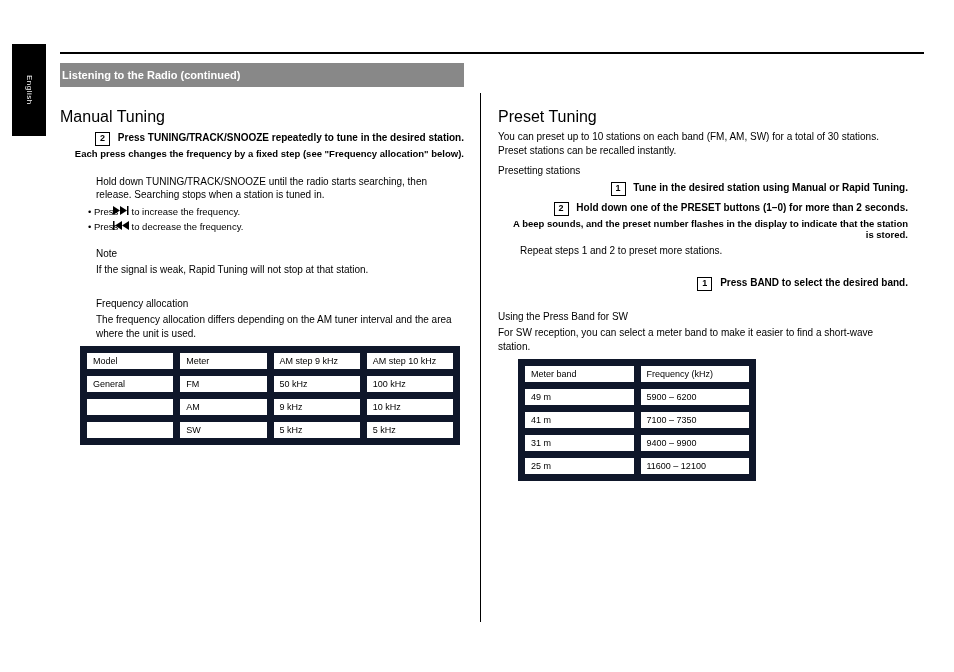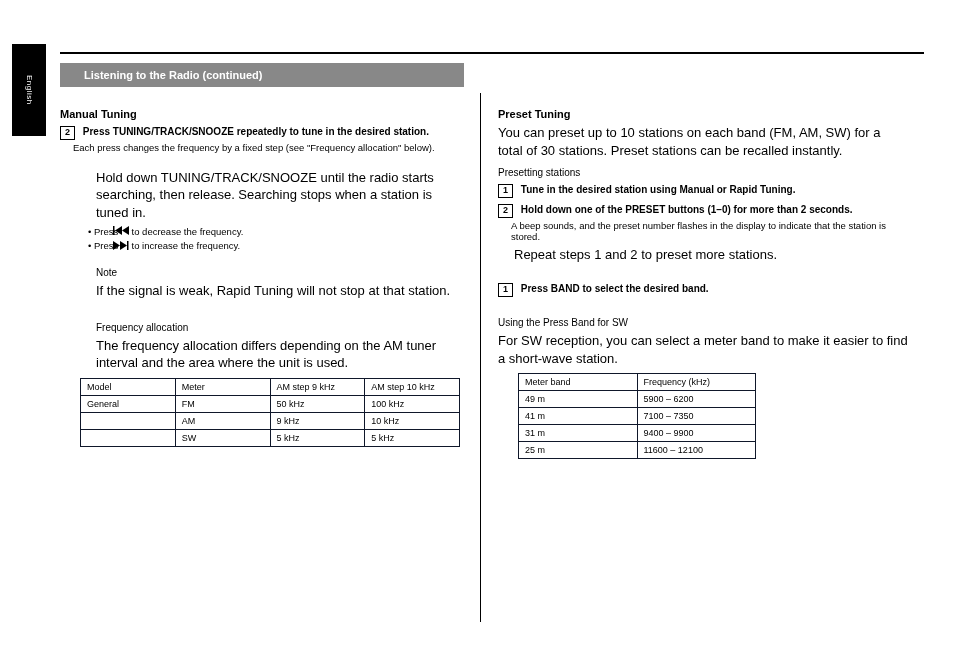--- a/index.html
+++ b/index.html
@@ -54,82 +54,83 @@
     left: 60px;
     top: 63px;
     width: 404px;
     height: 24px;
     background: #888;
     color: #fff;
     font-size: 11px;
     font-weight: bold;
     display: flex;
     align-items: center;
-    padding-left: 24px;
+    padding-left: 2px;
   }
   .col-divider {
     position: absolute;
     left: 480px;
     top: 93px;
     bottom: 50px;
     width: 1px;
     background: #000;
   }
   .col {
     position: absolute;
     top: 98px;
     bottom: 50px;
   }
   .col-left { left: 60px; width: 404px; }
   .col-right { left: 498px; width: 410px; }
 
   .h3 {
-    font-size: 11px;
-    font-weight: bold;
+    font-size: 16px;
+    font-weight: normal;
     margin: 10px 0 4px 0;
   }
   .h4 {
     font-size: 10px;
     font-weight: normal;
     margin: 8px 0 3px 0;
   }
-  .para { font-size: 13px; line-height: 1.35; margin: 4px 0; }
+  .para { font-size: 10px; line-height: 1.35; margin: 4px 0; }
   .bullet { font-size: 9.5px; line-height: 1.35; margin: 2px 0 2px 8px; text-indent: -8px; }
   .bullet::before { content: "• "; }
 
   .boxed-num {
     display: inline-block;
     border: 1px solid #000;
     font-size: 9px;
     font-weight: bold;
     padding: 1px 4px;
     margin-right: 5px;
     vertical-align: baseline;
     line-height: 1.1;
   }
   .step {
     font-size: 10px;
     font-weight: bold;
     margin-top: 6px;
     margin-bottom: 2px;
-  }
-  .step .sub { font-weight: normal; display: block; margin-left: 13px; font-size: 9.5px; margin-top: 2px; }
+    text-align: right;
+  }
+  .step .sub { font-weight: bold; display: block; margin-left: 13px; font-size: 9.5px; margin-top: 2px; }
 
   .glyph {
     display: inline-block;
     vertical-align: middle;
   }
 
   table.grid {
     border-collapse: collapse;
     margin-top: 6px;
     font-size: 9px;
   }
   table.grid th, table.grid td {
-    border: 1px solid #0f172a;
+    border: 7px solid #0f172a;
     padding: 3px 6px;
     text-align: left;
     vertical-align: top;
     font-weight: normal;
   }
   table.grid th { font-weight: normal; }
 
   .table1 { width: 380px; margin-left: 20px; }
   .table1 td, .table1 th { width: 25%; }
 
@@ -168,44 +169,44 @@
     <div class="step indent-step left-indent">
       <span class="boxed-num">2</span>
       <span>Press TUNING/TRACK/SNOOZE repeatedly to tune in the desired station.</span>
       <span class="sub">Each press changes the frequency by a fixed step (see "Frequency allocation" below).</span>
     </div>
 
     <div class="spacer-md"></div>
 
     <div class="para left-indent">Hold down TUNING/TRACK/SNOOZE until the radio starts searching, then release. Searching stops when a station is tuned in.</div>
 
+    <div class="bullet left-indent">
+      <span>Press
+        <span class="glyph">
+          <svg width="16" height="9" viewBox="0 0 16 9">
+              <polygon points="0,0 7,4.5 0,9" fill="#000"></polygon>
+              <polygon points="7,0 14,4.5 7,9" fill="#000"></polygon>
+              <rect x="14" y="0" width="1.5" height="9" fill="#000"></rect>
+            </svg>
+        </span>
+        to increase the frequency.
+      </span>
+    </div>
     <div class="bullet left-indent">
       <span>Press
         <span class="glyph">
           <svg width="16" height="9" viewBox="0 0 16 9">
               <rect x="0" y="0" width="1.5" height="9" fill="#000"></rect>
               <polygon points="9,0 2,4.5 9,9" fill="#000"></polygon>
               <polygon points="16,0 9,4.5 16,9" fill="#000"></polygon>
             </svg>
         </span>
         to decrease the frequency.
       </span>
     </div>
-    <div class="bullet left-indent">
-      <span>Press
-        <span class="glyph">
-          <svg width="16" height="9" viewBox="0 0 16 9">
-              <polygon points="0,0 7,4.5 0,9" fill="#000"></polygon>
-              <polygon points="7,0 14,4.5 7,9" fill="#000"></polygon>
-              <rect x="14" y="0" width="1.5" height="9" fill="#000"></rect>
-            </svg>
-        </span>
-        to increase the frequency.
-      </span>
-    </div>
 
     <div class="spacer-sm"></div>
     <div class="h4 left-indent">Note</div>
     <div class="para left-indent">If the signal is weak, Rapid Tuning will not stop at that station.</div>
 
     <div class="spacer-md"></div>
 
     <div class="h4 left-indent">Frequency allocation</div>
     <div class="para left-indent">The frequency allocation differs depending on the AM tuner interval and the area where the unit is used.</div>
 
@@ -250,21 +251,21 @@
       <span class="boxed-num">1</span>
       <span>Tune in the desired station using Manual or Rapid Tuning.</span>
     </div>
 
     <div class="step">
       <span class="boxed-num">2</span>
       <span>Hold down one of the PRESET buttons (1–0) for more than 2 seconds.</span>
       <span class="sub">A beep sounds, and the preset number flashes in the display to indicate that the station is stored.</span>
     </div>
 
-    <div class="para" style="margin-left:16px">Repeat steps 1 and 2 to preset more stations.</div>
+    <div class="para" style="margin-left:22px">Repeat steps 1 and 2 to preset more stations.</div>
 
     <div class="spacer-md"></div>
 
 
     <div class="step">
       <span class="boxed-num">1</span>
       <span>Press BAND to select the desired band.</span>
     </div>
 
     <div class="spacer-md"></div>

